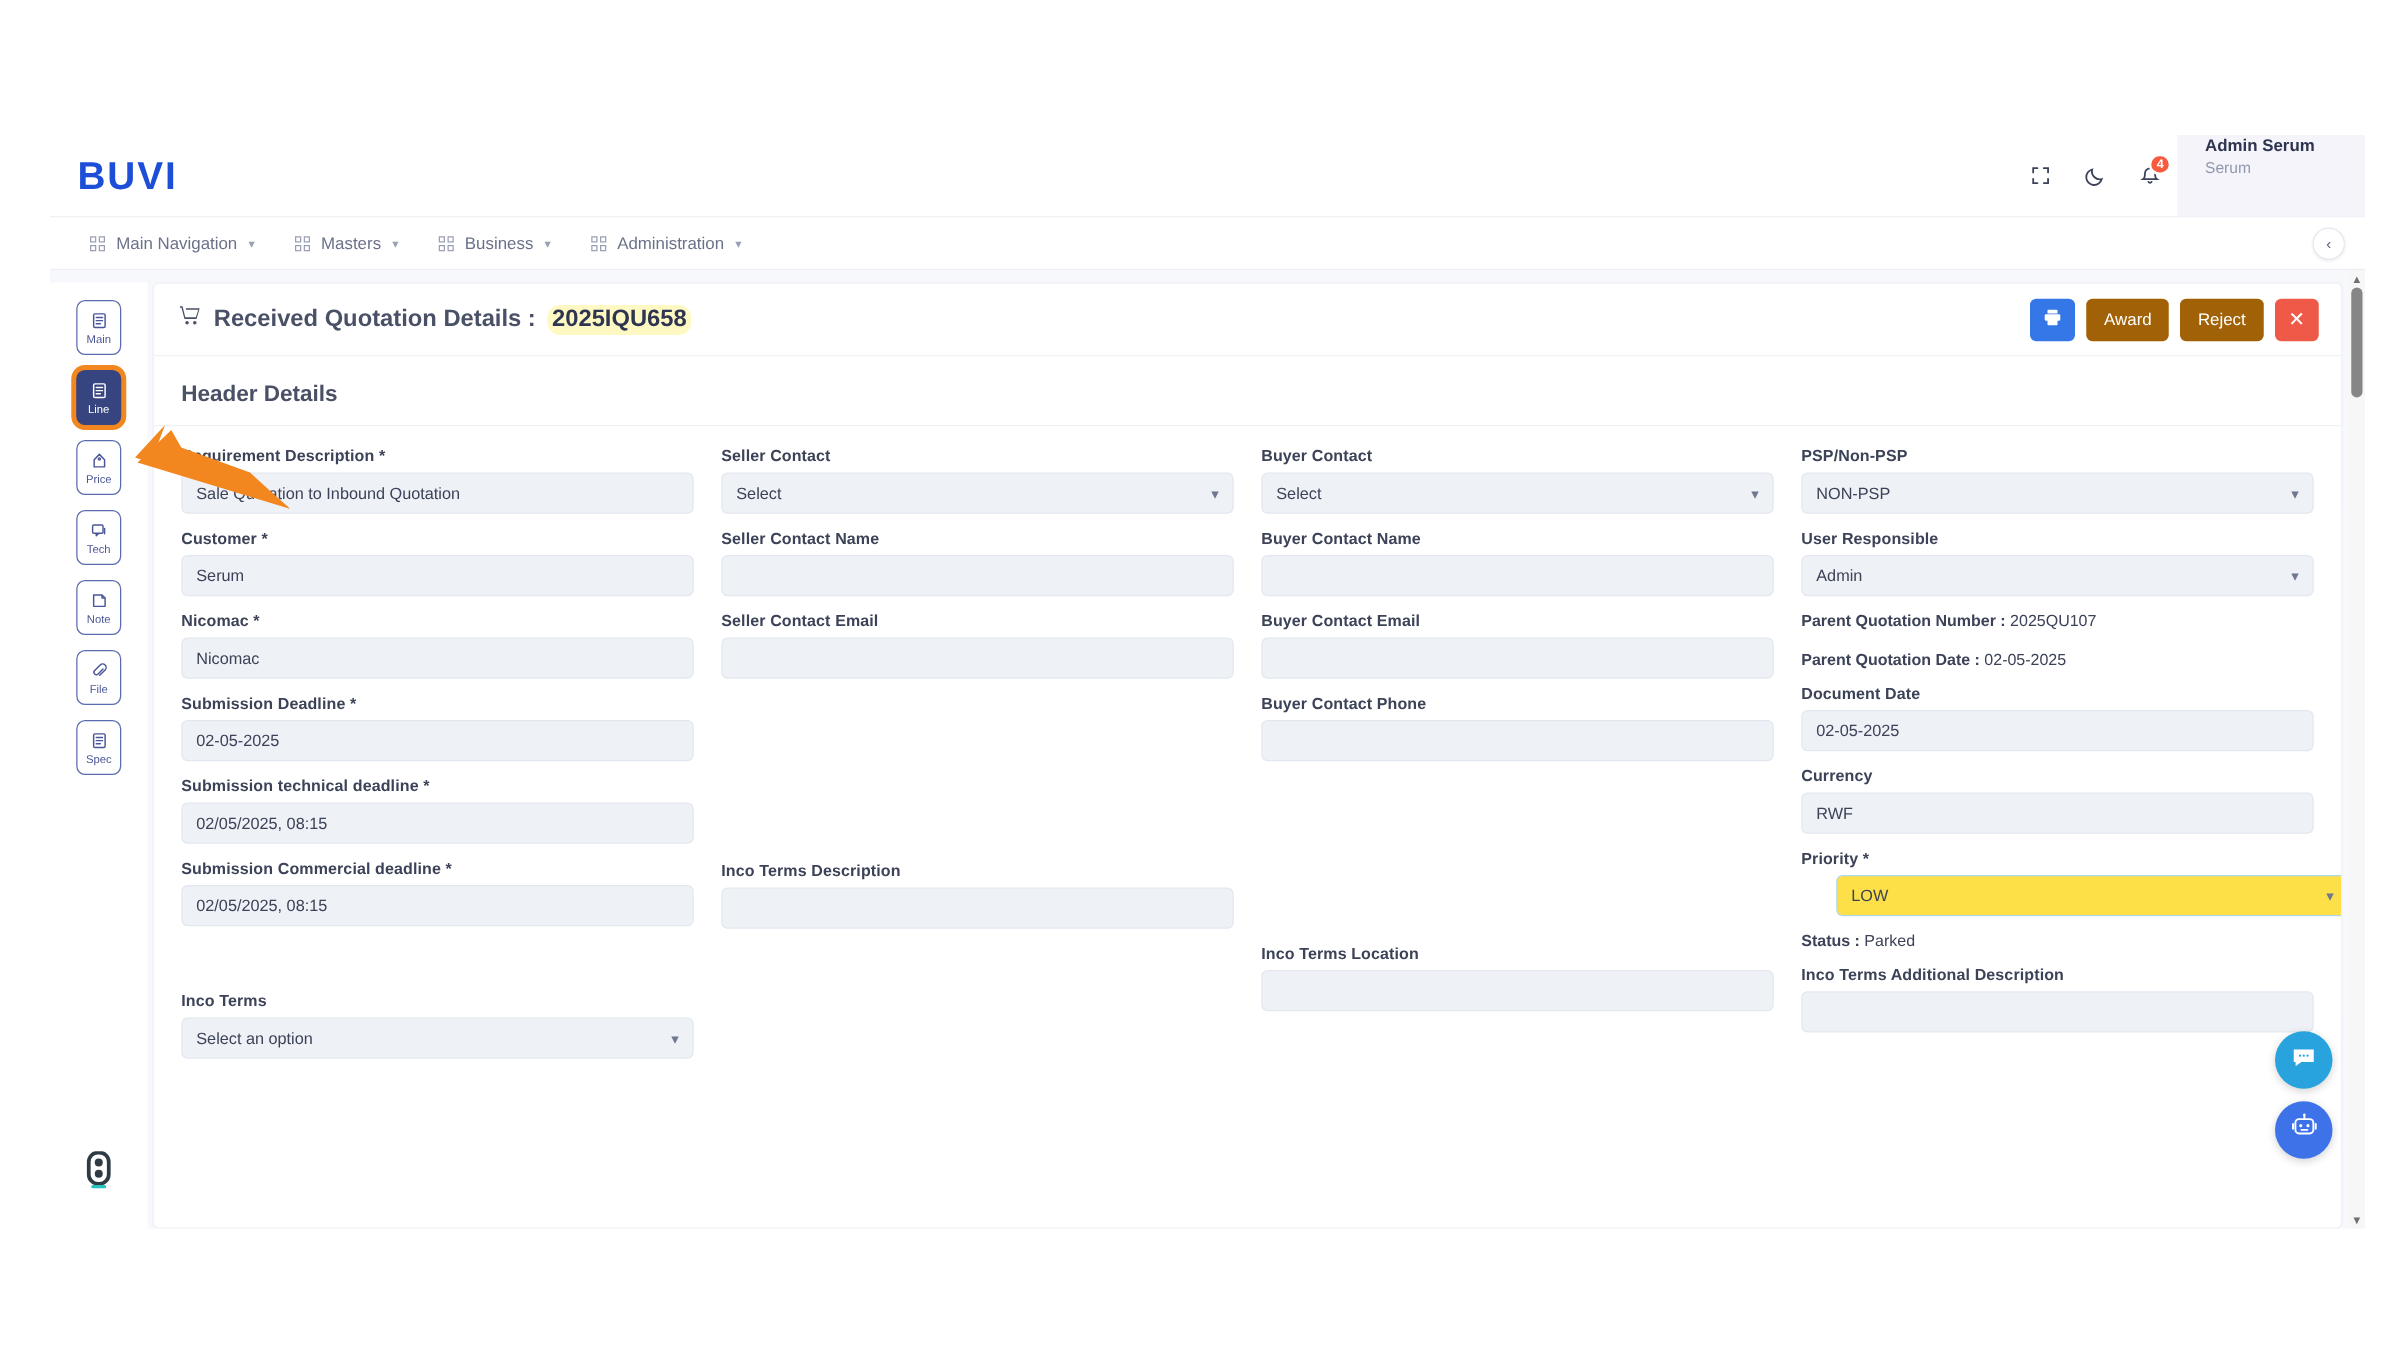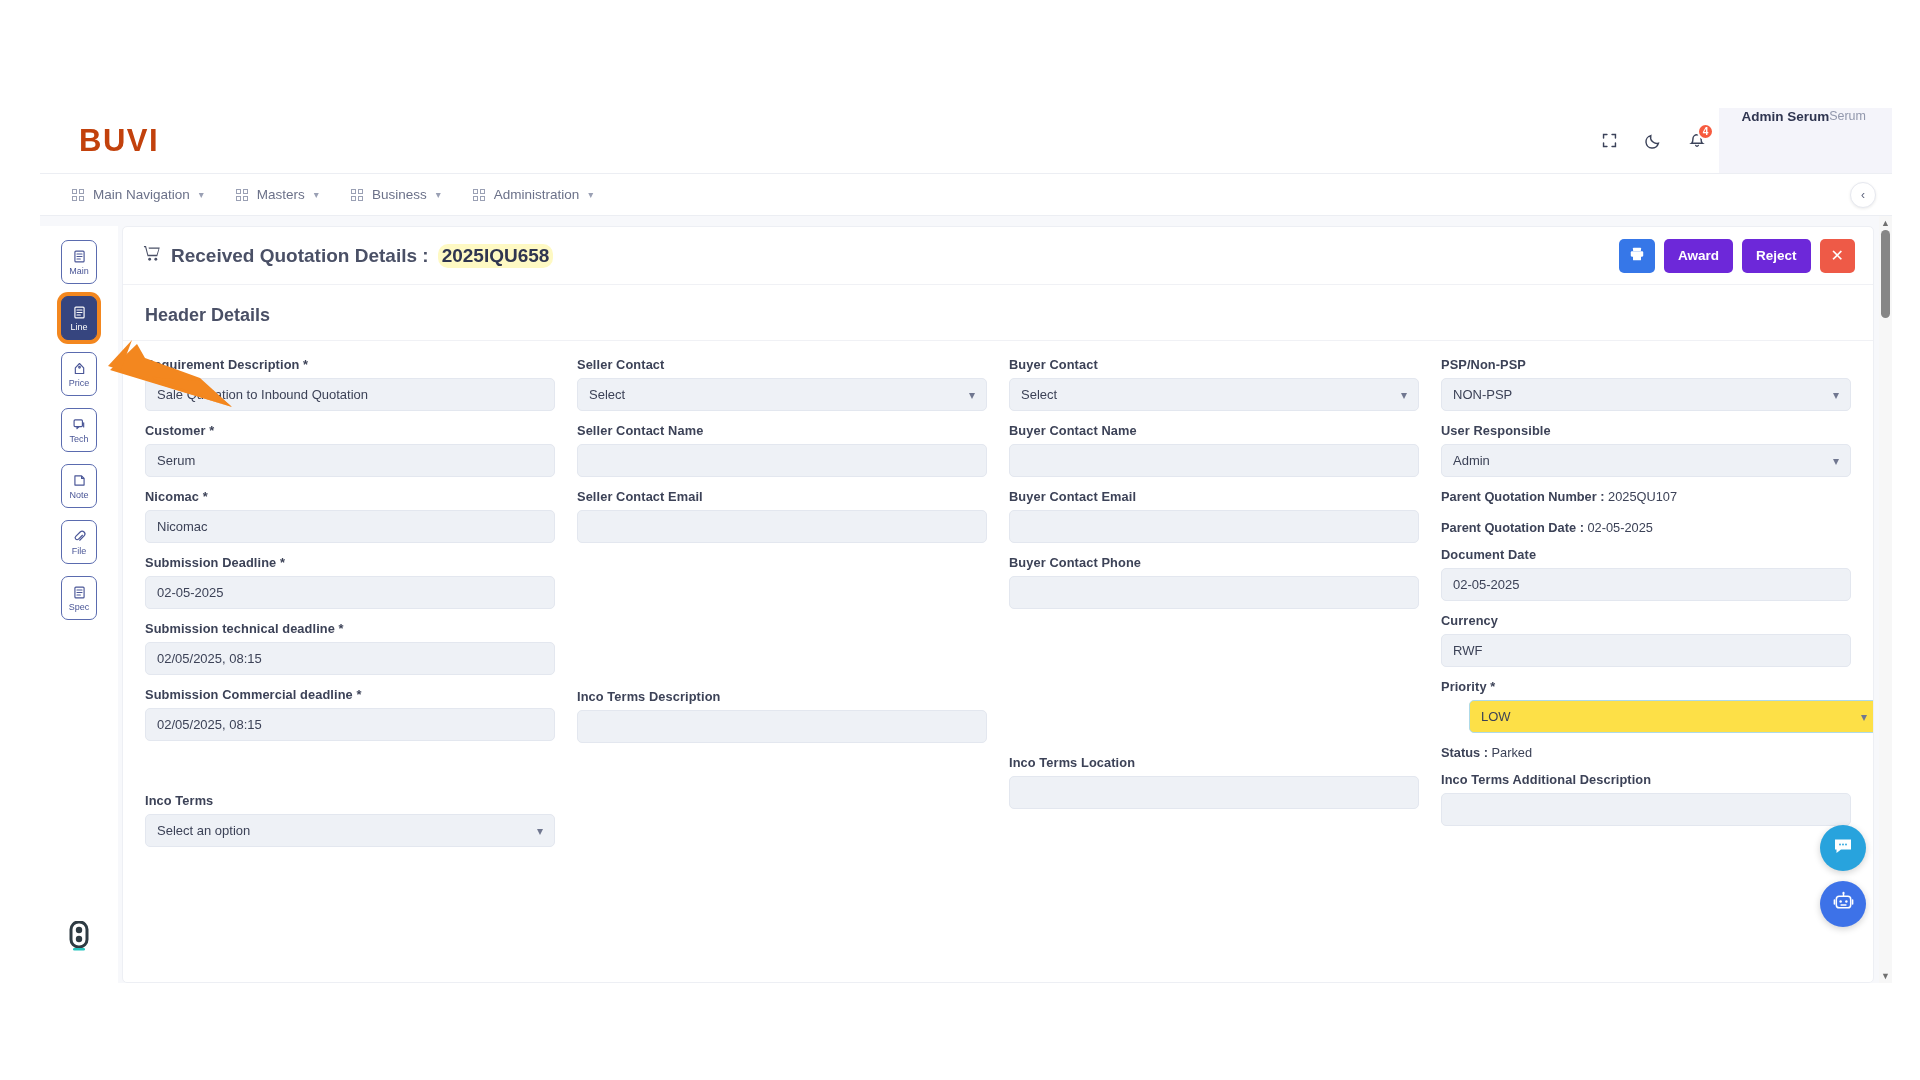--- a/index.html
+++ b/index.html
@@ -20,23 +20,23 @@
 
   
   .topbar {
     height: 66px; flex: 0 0 66px;
     display: flex; align-items: center;
     background: #ffffff;
     border-bottom: 1px solid #eceef3;
     position: relative;
   }
   .brand {
-    margin-left: 39px;
+    margin-left: 22px;
     font-size: 31px; font-weight: 700; letter-spacing: 1.5px;
-    color: #c2410c;
+    color: #1d4ed8;
   }
   .topbar-right {
     margin-left: auto; display: flex; align-items: center; height: 100%;
   }
   .icon-btn {
     width: 44px; height: 44px;
     display: flex; align-items: center; justify-content: center;
     color: #3b4259; position: relative; cursor: pointer;
   }
   .badge {
@@ -44,21 +44,21 @@
     min-width: 17px; height: 17px; border-radius: 9px;
     background: #f75b3f; color: #fff;
     font-size: 10px; font-weight: 700;
     display: flex; align-items: center; justify-content: center;
     padding: 0 4px; border: 2px solid #fff;
   }
   .userbox {
     background: #f4f4fa;
     height: 100%; min-width: 150px;
     padding: 0 26px 0 22px;
-    display: flex; flex-direction: row; justify-content: flex-start;
+    display: flex; flex-direction: column; justify-content: flex-start;
     cursor: pointer;
   }
   .user-name { font-size: 13.5px; font-weight: 700; color: #2f3550; line-height: 1.35; }
   .user-sub  { font-size: 12.5px; color: #9298ad; line-height: 1.35; }
 
   
   .menubar {
     height: 42px; flex: 0 0 42px;
     display: flex; align-items: center;
     background: #fff; border-bottom: 1px solid #eceef3;
@@ -135,21 +135,21 @@
   .title-id { background: #fef9c3; padding: 1px 4px; border-radius: 10px; color: #2f3550; }
   .head-actions { margin-left: auto; display: flex; gap: 9px; }
   .btn {
     height: 34px; min-width: 34px; padding: 0 14px;
     border: none; border-radius: 5px;
     font-size: 13.5px; color: #fff; cursor: pointer;
     display: flex; align-items: center; justify-content: center;
     font-family: inherit;
   }
   .btn-print { background: #3677e8; padding: 0 10px; }
-  .btn-amber { background: #6d28d9; font-weight: bold; }
+  .btn-amber { background: #a16207; }
   .btn-red   { background: #ee5a47; padding: 0 11px; font-size: 16px; }
 
   .section-title {
     padding: 20px 22px 14px 22px;
     font-size: 18px; font-weight: 700; color: #4a5066;
     border-bottom: 1px solid #f0f1f5;
   }
 
   .form-scroll { flex: 1; overflow: hidden; padding: 16px 22px 0 22px; }
   .grid4 {

